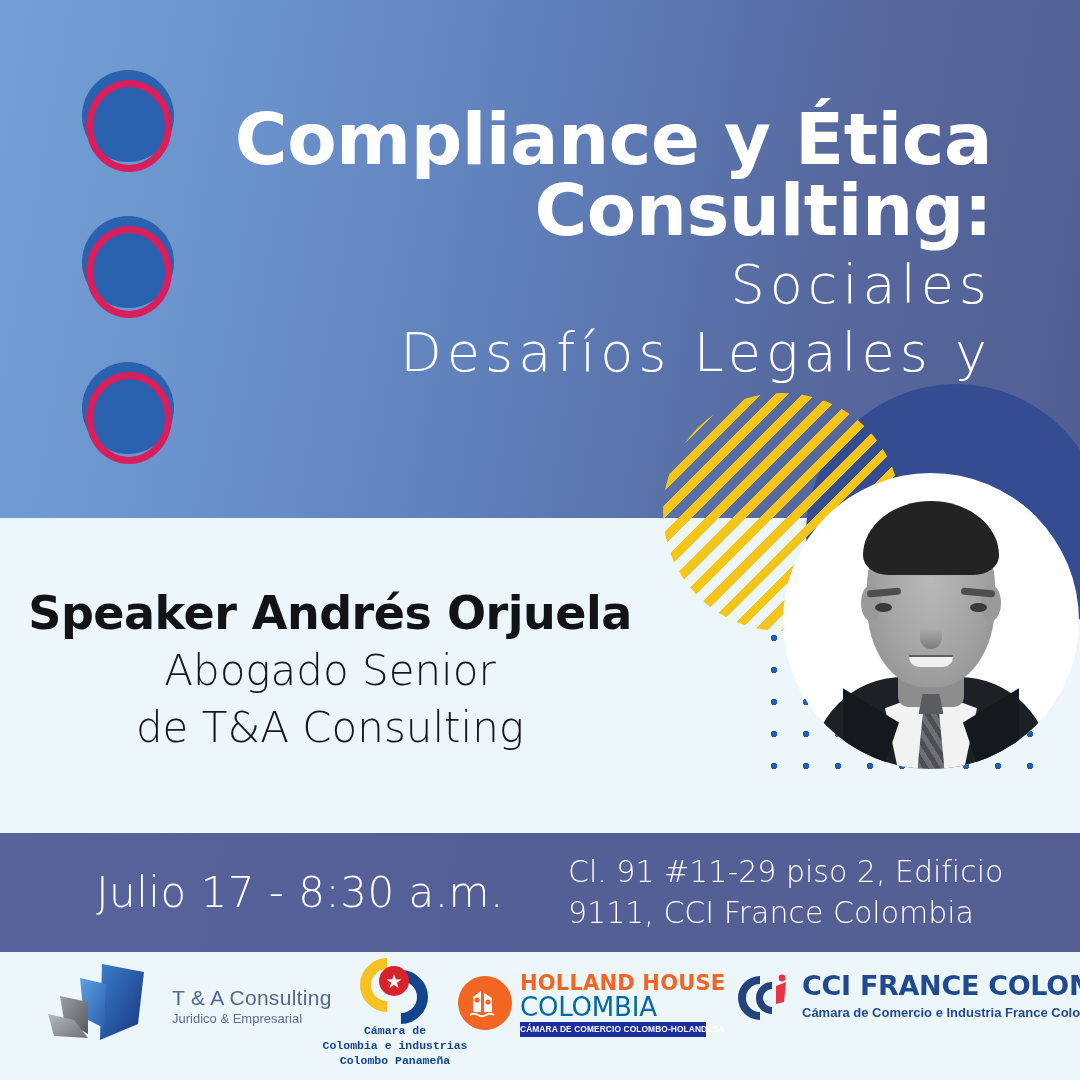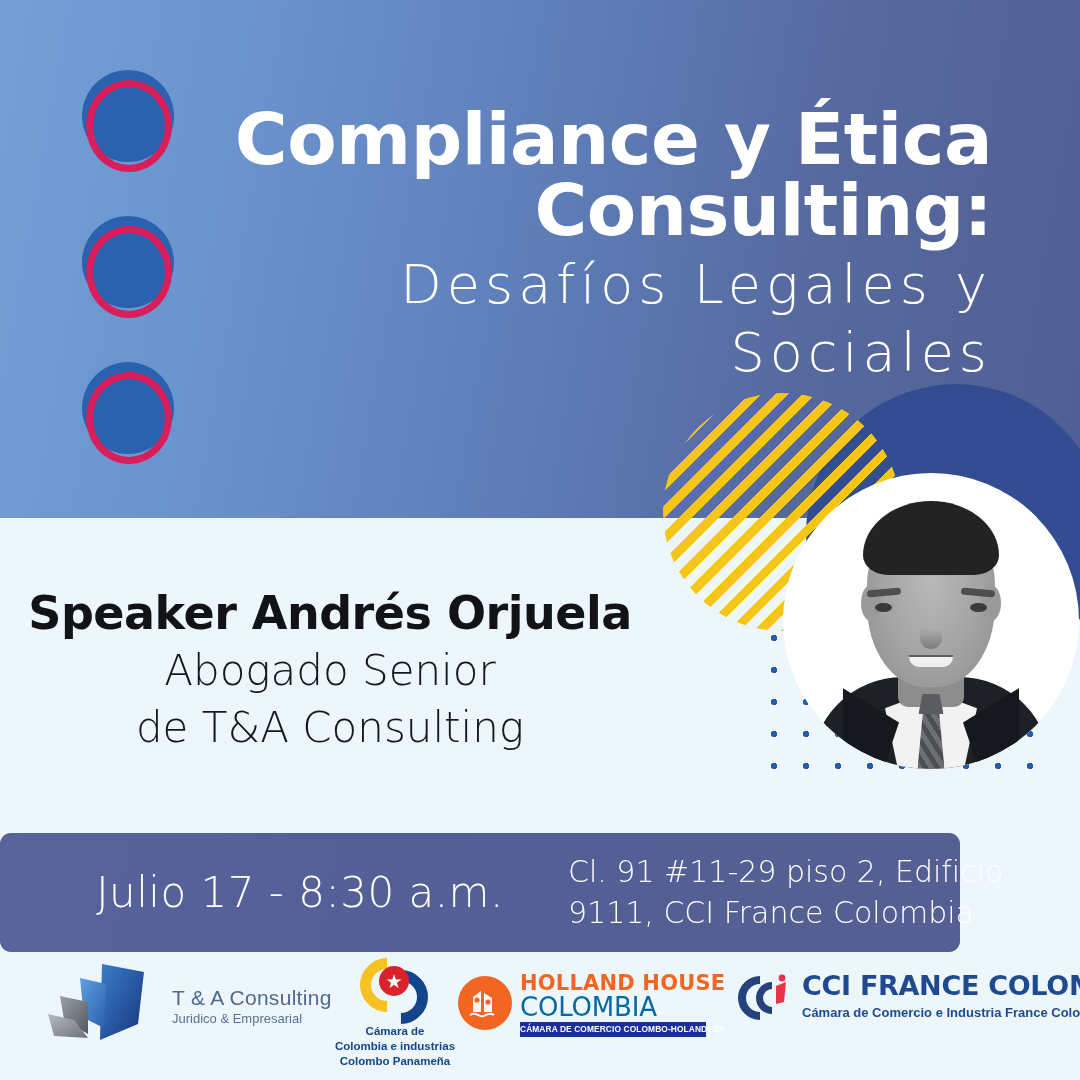--- a/index.html
+++ b/index.html
@@ -289,26 +289,25 @@
     font-size: 42px;
     color: #15181b;
     margin: 6px 0 0 0;
     line-height: 1.22;
   }
 
   
   .date-band {
     position: absolute;
     left: 0; top: 833px;
-    width: 960px;
+    width: 1080px;
     height: 119px;
     background: linear-gradient(100deg, #57639a 0%, #535f96 45%, #555f93 100%);
     display: flex;
     align-items: center;
-    border-radius: 11px;
   }
   .date-text {
     position: absolute;
     left: 60px;
     width: 480px;
     text-align: center;
     font-family: "DejaVu Sans", sans-serif;
     font-weight: 300;
     font-size: 42px;
     color: #ffffff;
@@ -380,21 +379,21 @@
     position: absolute; left: 19px; top: 8px;
     width: 30px; height: 30px;
     border-radius: 50%;
     background: #d8232a;
     display: flex; align-items: center; justify-content: center;
     color: #ffffff;
     font-size: 19px;
     line-height: 1;
   }
   .cp-caption {
-    font-family: Liberation Sans, sans-serif;
+    font-family: Liberation Mono, monospace;
     font-size: 11.5px;
     line-height: 1.3;
     color: #14458c;
     margin-top: 4px;
     font-weight: 600;
   }
 
   
   .logo-hh { left: 458px; top: 18px; width: 250px; height: 86px; }
   .hh-mark {
@@ -477,22 +476,22 @@
       </div>
       <div class="ring-unit ring-u3">
         <div class="disc"></div>
         <div class="ring"></div>
       </div>
     </div>
 
     <div class="title-wrap">
       <div class="title-main">Compliance y Ética</div>
       <div class="title-main">Consulting:</div>
+      <div class="title-sub">Sociales</div>
       <div class="title-sub">Desafíos Legales y</div>
-      <div class="title-sub">Sociales</div>
     </div>
   </div>
 
   <div class="mid-band"></div>
 
   <div class="navy-circle"></div>
   <div class="striped-circle"></div>
   <div class="dot-grid"></div>
 
   <div class="photo-frame">

